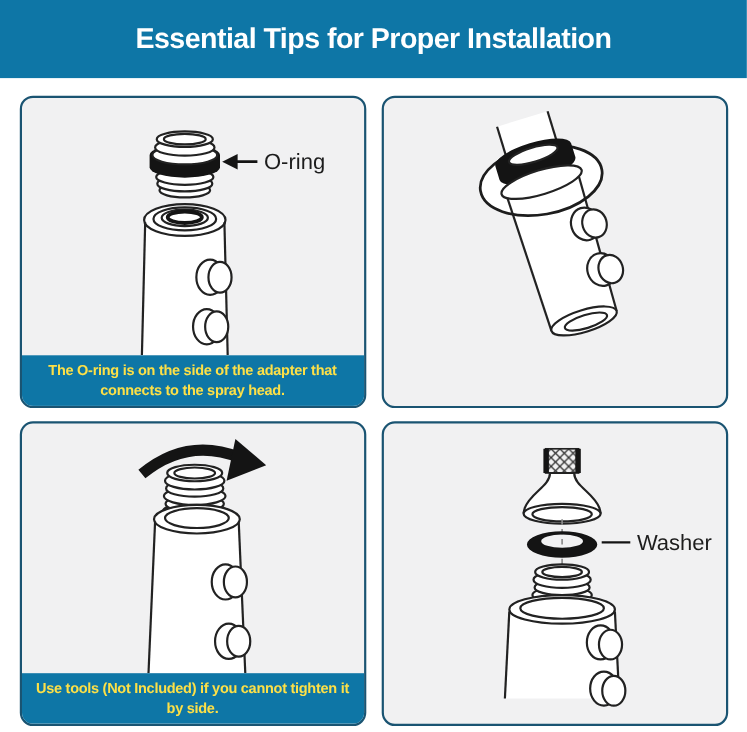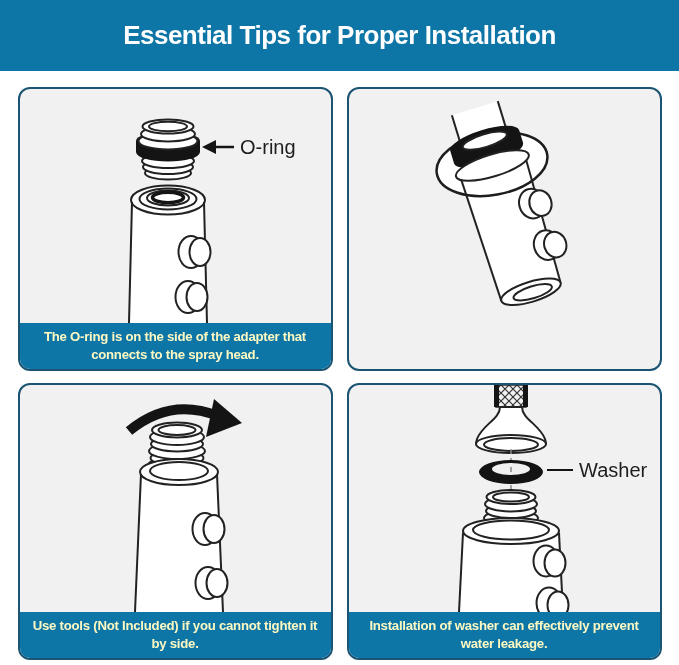--- a/index.html
+++ b/index.html
@@ -29,21 +29,21 @@
     border:2px solid #1a5472;
     border-radius:12px;
     background:#f1f1f2;
     overflow:hidden;
     display:flex; flex-direction:column;
   }
   .art { flex:1 1 auto; min-height:0; }
   .art svg { display:block; width:100%; height:100%; }
   .caption {
     flex:0 0 46px; height:46px;
-    background:#0e76a6; color:#fef9c3;
+    background:#0e76a6; color:#fde047;
     display:flex; align-items:center; justify-content:center;
     text-align:center;
   }
   .caption p {
     margin:0; font-weight:bold; font-size:13.2px;
     letter-spacing:-0.25px; line-height:1.35; max-width:288px;
   }
   .lbl { font-size:20px; fill:#1d1d1d; font-family:"Liberation Sans", sans-serif; }
   .ln  { stroke:#222222; stroke-width:2; fill:none; }
   .wh  { fill:#ffffff; stroke:#222222; stroke-width:2; }
@@ -231,18 +231,15 @@
             <ellipse class="wh" cx="197" cy="176" rx="12.5" ry="15.5"></ellipse>
             <ellipse class="wh" cx="206" cy="178" rx="10.5" ry="13.5"></ellipse>
           </g>
           <g>
             <ellipse class="wh" cx="200" cy="218" rx="12.5" ry="15.5"></ellipse>
             <ellipse class="wh" cx="209" cy="220" rx="10.5" ry="13.5"></ellipse>
           </g>
         </g>
       </svg>
     </div>
-    <div class="caption">
-      <p>Installation of washer can effectively prevent water leakage.</p>
-    </div>
   </section>
 
 </main>
 
 </body></html>

